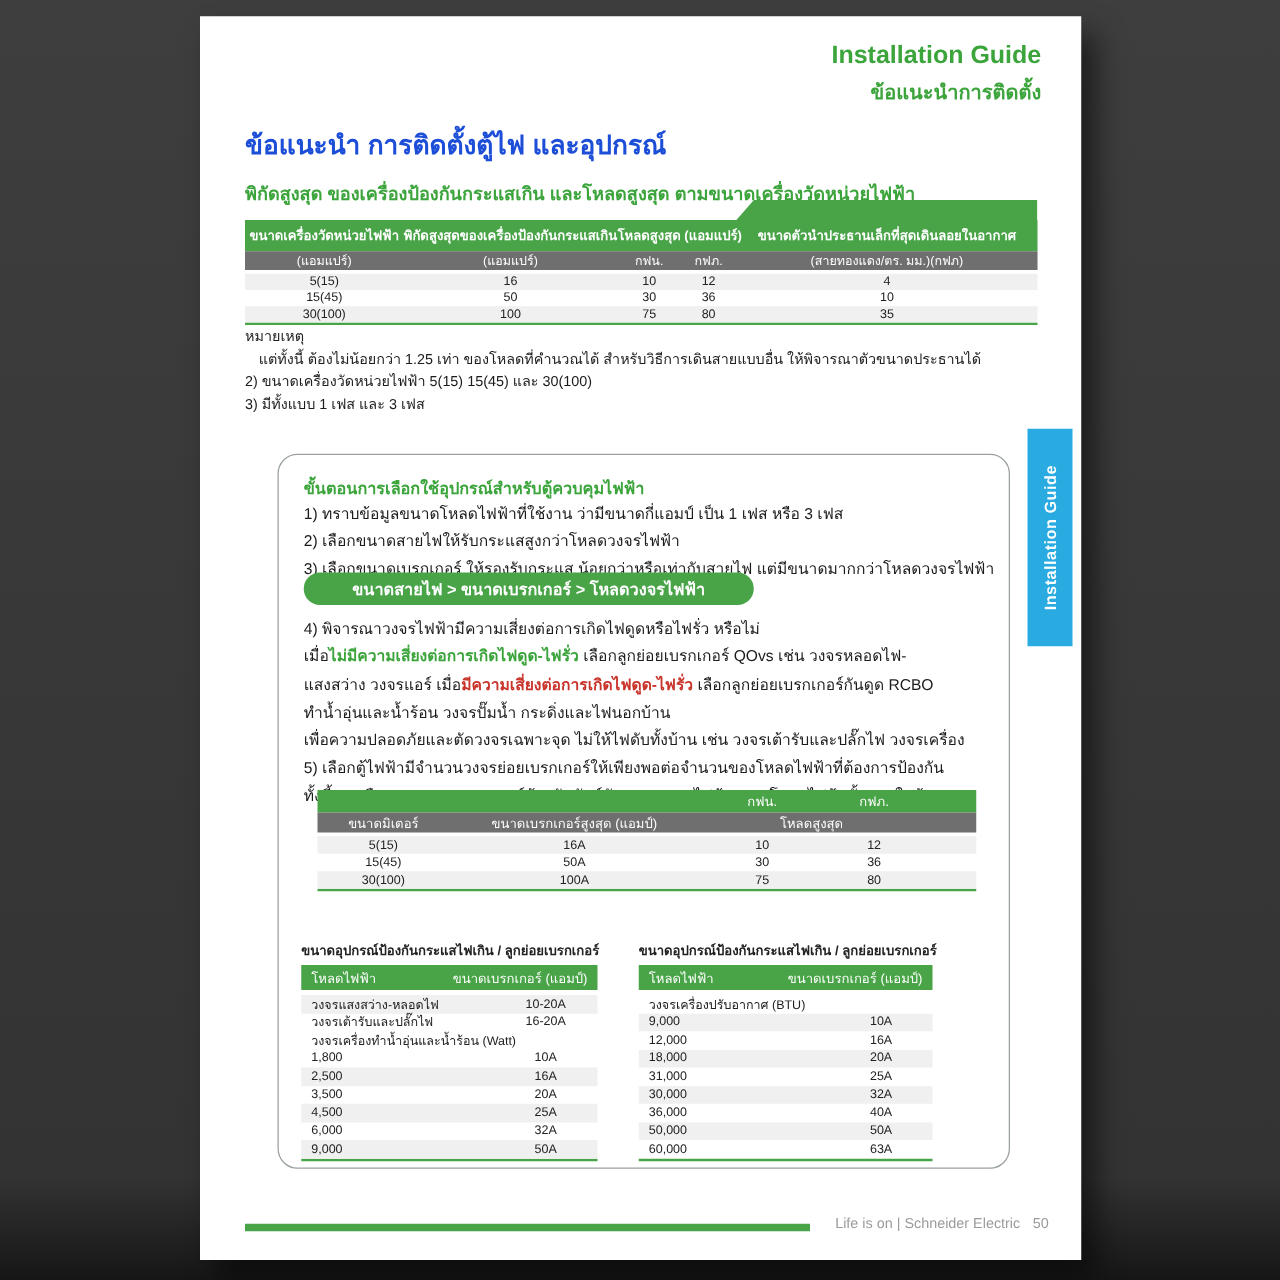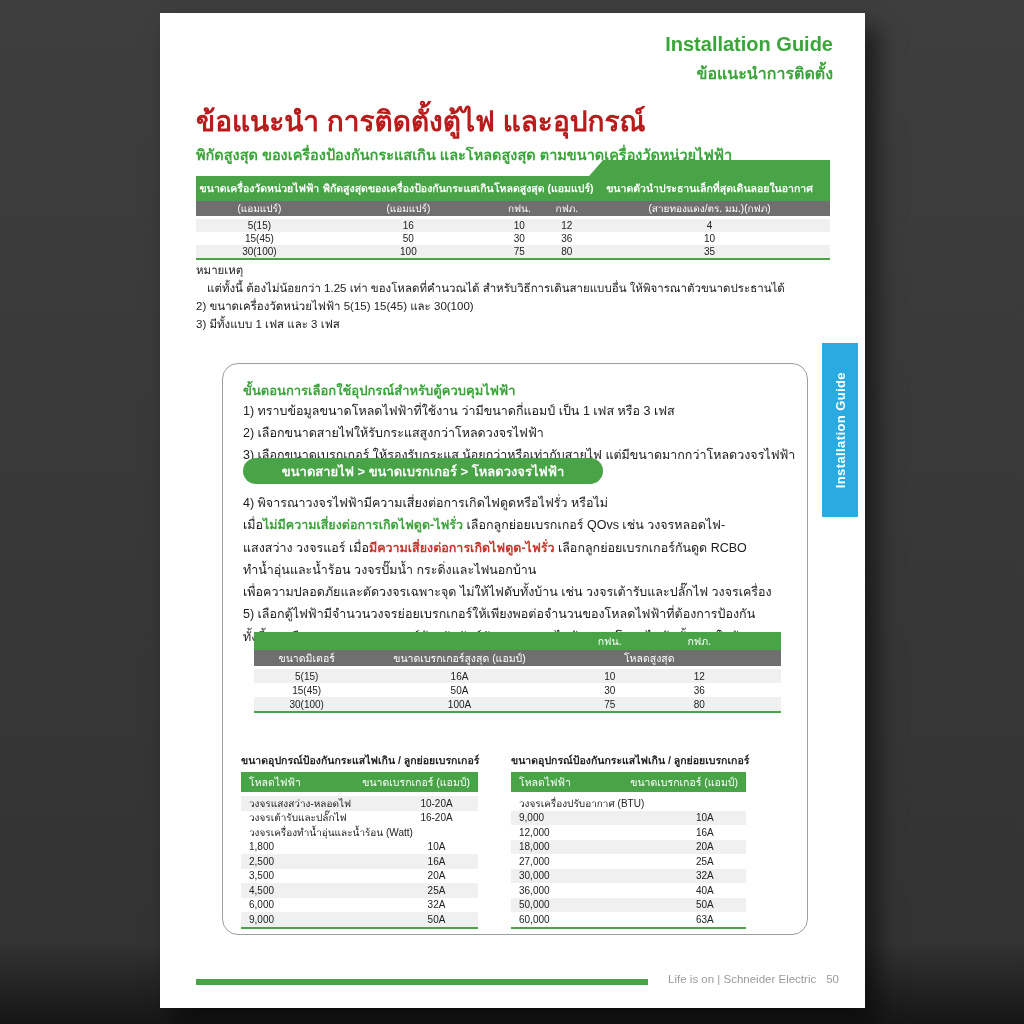--- a/index.html
+++ b/index.html
@@ -15,21 +15,21 @@
   body{background:#3A3A3A;font-family:"Liberation Sans","DejaVu Sans",sans-serif;}
   .stage{position:relative;width:1024px;height:1024px;background:linear-gradient(#3E3E3E,#333 92%,#161616);}
   .page{position:absolute;left:160px;top:13px;width:705px;height:995px;background:#fff;
         box-shadow:12px 14px 22px rgba(0,0,0,0.55);}
 
   
   .doc-header{position:absolute;top:20px;right:32px;text-align:right;}
   .doc-header-title{font-size:20px;font-weight:700;color:var(--green-text);}
   .doc-header-sub{font-size:16px;font-weight:700;color:var(--green-text);margin-top:5px;}
 
-  .main-title{position:absolute;left:36px;top:86px;font-size:28px;font-weight:700;color:#b91c1c;}
+  .main-title{position:absolute;left:36px;top:86px;font-size:21px;font-weight:700;color:#1d4ed8;}
   .main-subtitle{position:absolute;left:36px;top:130px;font-size:14.5px;font-weight:700;color:var(--green-text);}
 
   
   .c{text-align:center;white-space:nowrap;}
   .w20{width:20%}.w27{width:27%}.w15{width:15%}.w8{width:8%}.w7{width:7%}.w38{width:38%}
   .shade{background:var(--stripe);}
 
   
   .t1{position:absolute;left:36px;top:147px;width:634px;}
   .t1-tabrow{height:16px;display:flex;justify-content:flex-end;}
@@ -284,21 +284,21 @@
               <div class="cl">12,000</div>
               <div class="cr">16A</div>
             </div>
 
             <div class="t34-row shade">
               <div class="cl">18,000</div>
               <div class="cr">20A</div>
             </div>
 
             <div class="t34-row">
-              <div class="cl">27,000</div>
+              <div class="cl">31,000</div>
               <div class="cr">25A</div>
             </div>
 
             <div class="t34-row shade">
               <div class="cl">30,000</div>
               <div class="cr">32A</div>
             </div>
 
             <div class="t34-row">
               <div class="cl">36,000</div>

